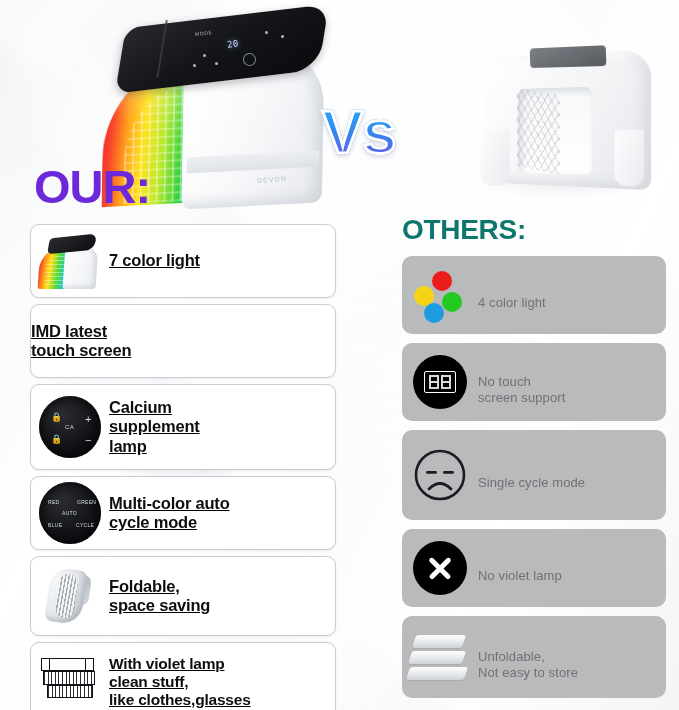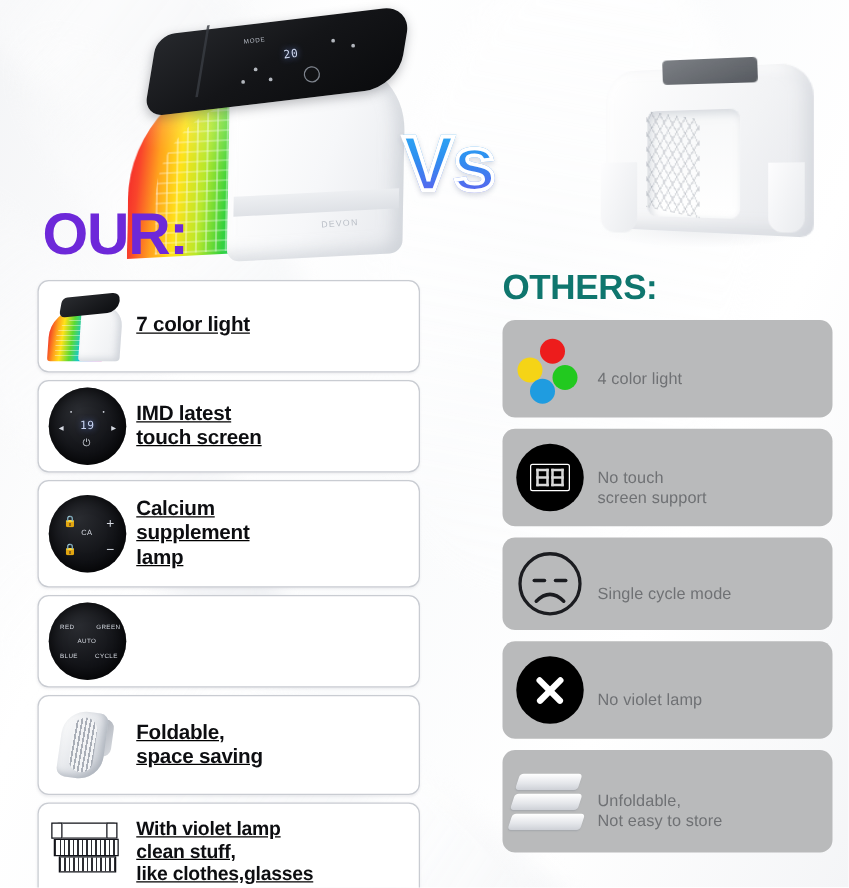--- a/index.html
+++ b/index.html
@@ -163,21 +163,21 @@
     background:repeating-linear-gradient(90deg,#15161b 0 1px,rgba(255,255,255,0) 1px 3.6px);opacity:.9;}
   .st-notchL,.st-notchR{position:absolute;top:2px;width:7px;height:11px;border:1.6px solid #111218;
     background:#fff;}
   .st-notchL{left:0;} .st-notchR{left:44px;}
 
   
   #others-list{position:absolute;left:402px;top:256px;width:264px;}
   .xcard{display:flex;align-items:center;background:#b9babb;border-radius:10px;margin-bottom:9px;}
   .xcard .ic{flex:0 0 76px;display:flex;align-items:center;justify-content:center;}
   .xcard .tx{font-size:13px;color:#6f7174;line-height:1.25;letter-spacing:.1px;padding-right:8px;margin-top:16px;}
-  .x1{height:78px;} .x2{height:78px;} .x3{height:74px;} .x4{height:82px;} .x5{height:78px;}
+  .x1{height:78px;} .x2{height:78px;} .x3{height:90px;} .x4{height:82px;} .x5{height:78px;}
 
   .dots{position:relative;width:56px;height:56px;}
   .dot{position:absolute;width:20px;height:20px;border-radius:50%;}
   .d-y{left:2px;top:19px;background:#f5d416;}
   .d-r{left:20px;top:4px;background:#ed1c1c;}
   .d-g{left:30px;top:25px;background:#22c91f;}
   .d-b{left:12px;top:36px;background:#1f9ce0;}
 
   .seg{width:54px;height:54px;border-radius:50%;background:#000;display:flex;align-items:center;justify-content:center;}
   .seg-in{width:30px;height:20px;border:1.6px solid #fff;border-radius:2px;display:flex;gap:2px;
@@ -264,30 +264,20 @@
               <div class="md-led"></div>
             </div>
           <div class="md-body"></div>
           <div class="md-panel"></div>
         </div>
       </div>
       <div class="tx">7 color light</div>
     </div>
 
     <div class="ocard c2">
-      <div class="ic">
-        <div class="rnd">
-          <span class="big" style="left:25px;top:26px">19</span>
-          <span style="left:8px;top:29px">◀</span>
-          <span style="left:50px;top:29px">▶</span>
-          <span style="left:17px;top:17px">•</span>
-          <span style="left:43px;top:17px">•</span>
-          <span class="glyph" style="left:27px;top:40px">⏻</span>
-        </div>
-      </div>
       <div class="tx" style="white-space:pre-line">IMD latest
 touch screen</div>
     </div>
 
     <div class="ocard c3">
       <div class="ic">
         <div class="rnd">
           <span style="left:12px;top:16px;font-size:9px">🔒</span>
           <span style="left:12px;top:38px;font-size:9px">🔒</span>
           <span style="left:46px;top:17px;font-size:11px">+</span>
@@ -303,20 +293,22 @@
     <div class="ocard c4">
       <div class="ic">
         <div class="rnd">
           <span style="left:9px;top:17px">RED</span>
           <span style="left:38px;top:17px">GREEN</span>
           <span style="left:9px;top:40px">BLUE</span>
           <span style="left:37px;top:40px">CYCLE</span>
           <span style="left:23px;top:28px">AUTO</span>
         </div>
       </div>
+      <div class="tx" style="white-space:pre-line">Multi-color auto
+cycle mode</div>
     </div>
 
     <div class="ocard c5">
       <div class="ic">
         <div class="fold">
           <div class="fold-c"></div>
           <div class="fold-a"></div>
           <div class="fold-b"></div>
         </div>
       </div>

